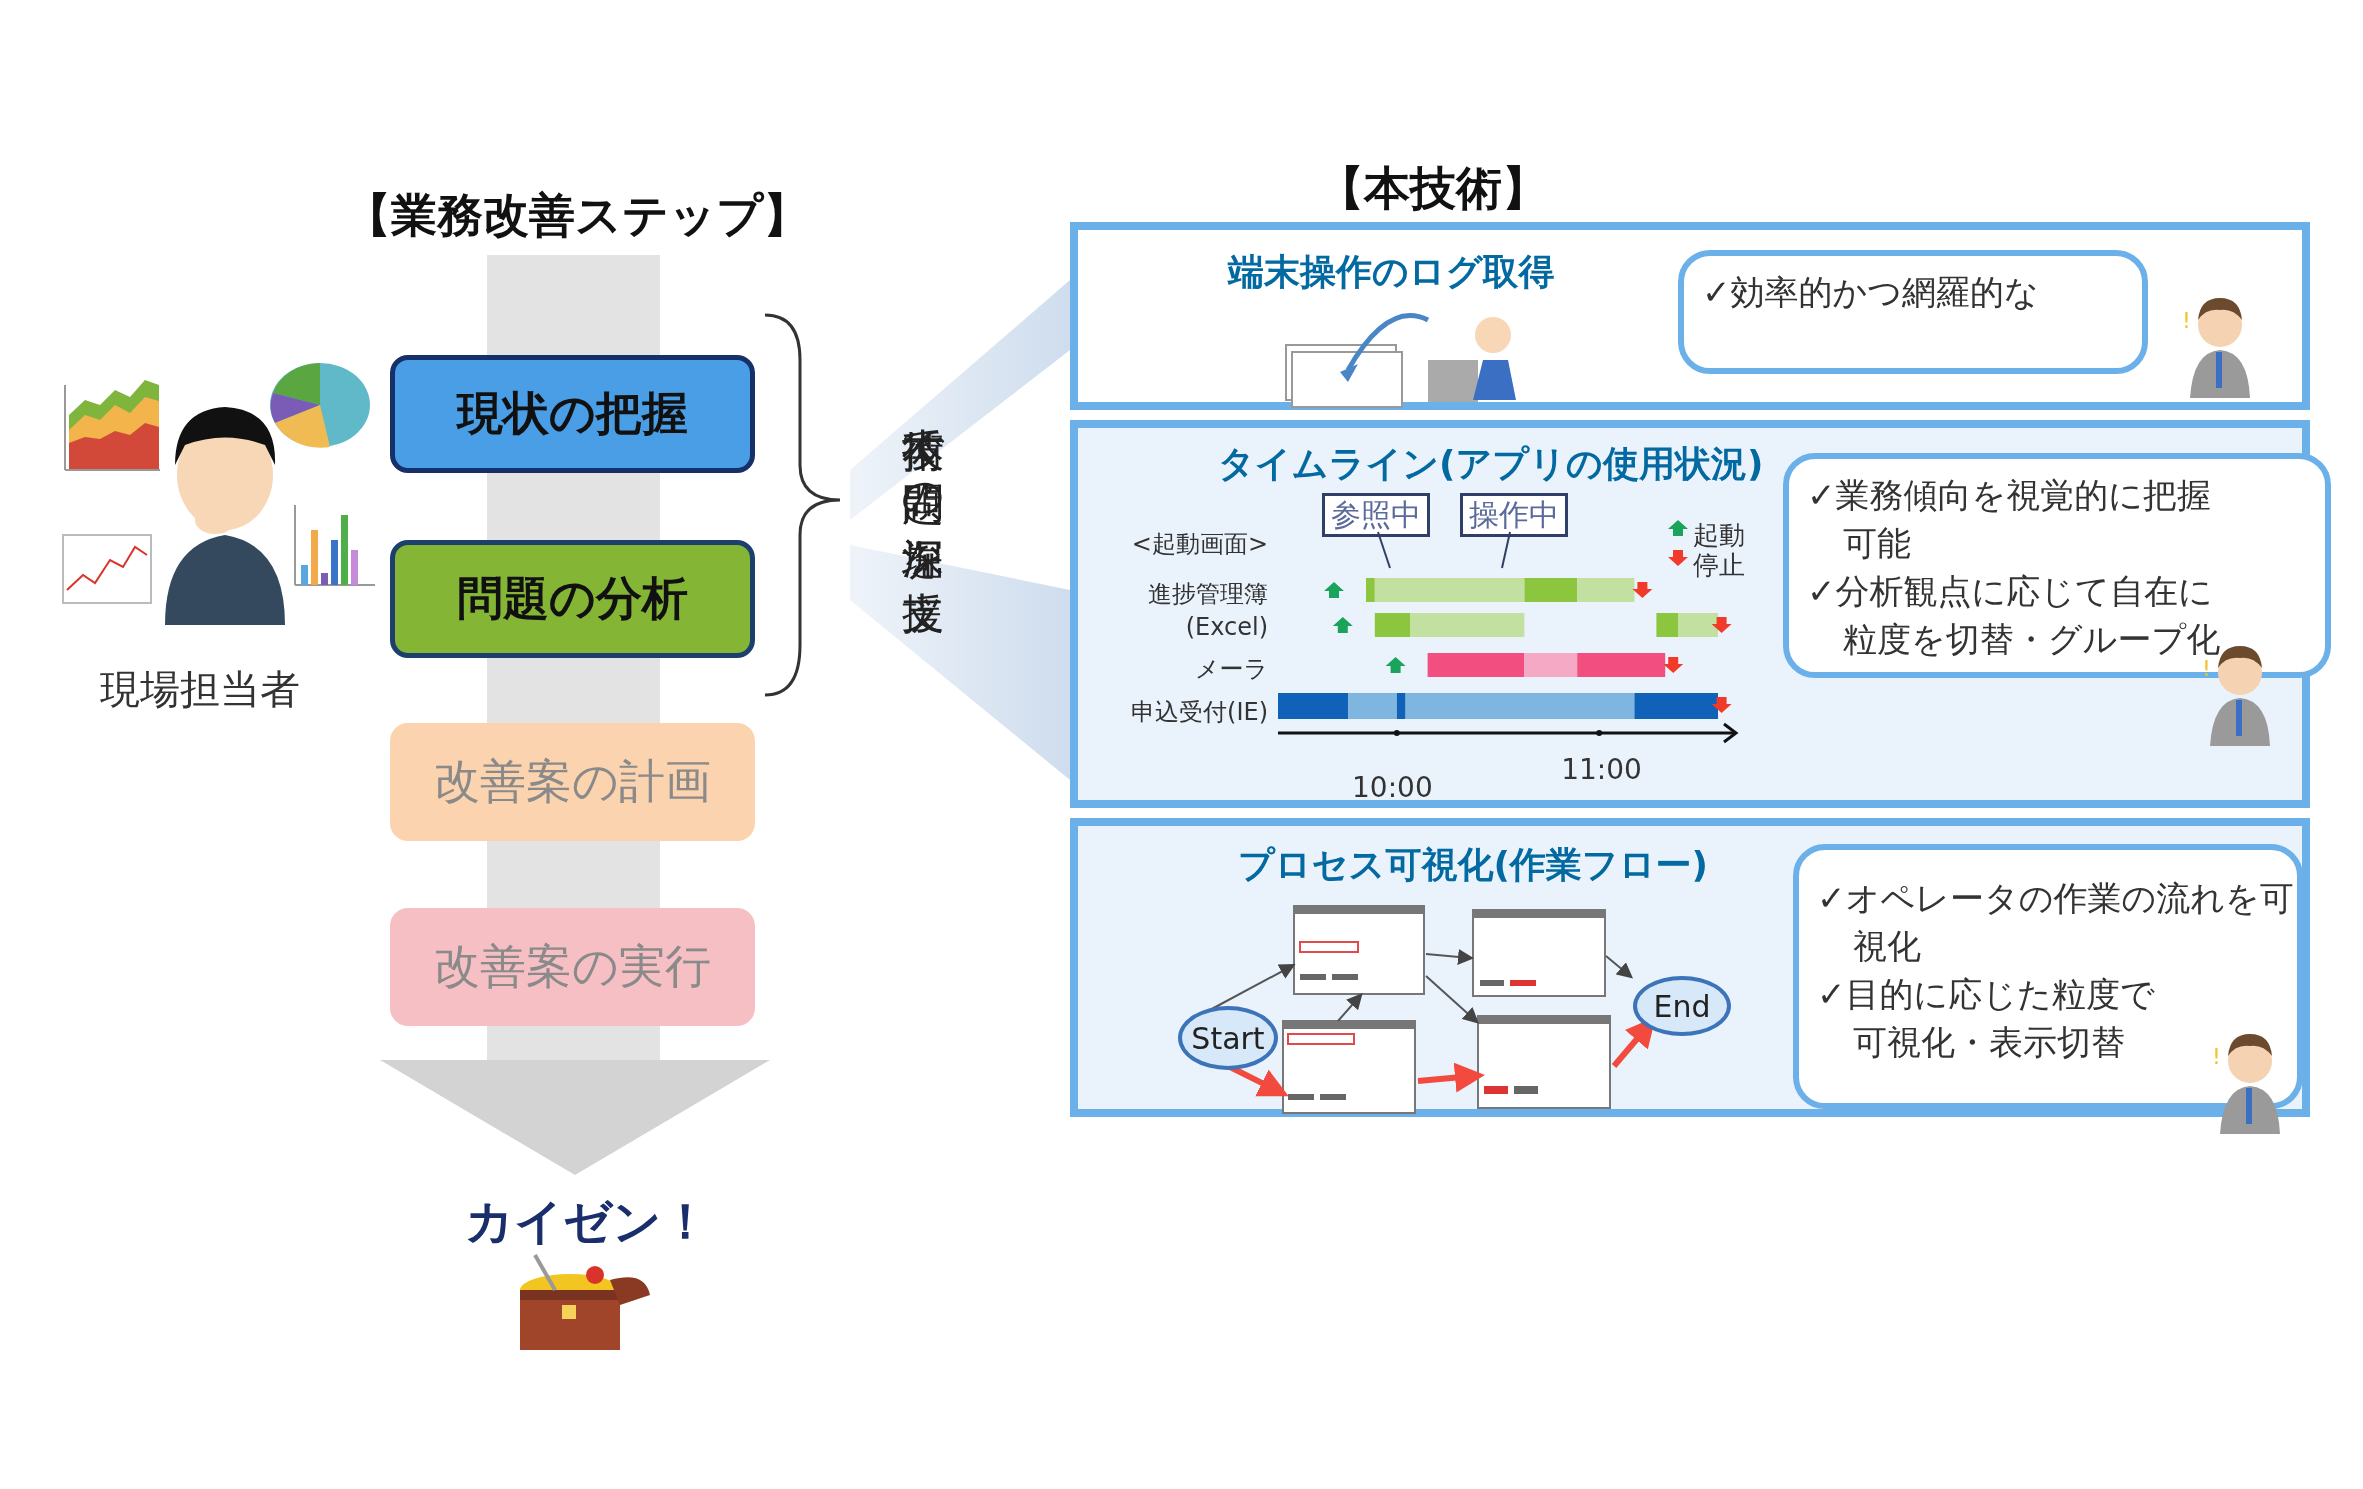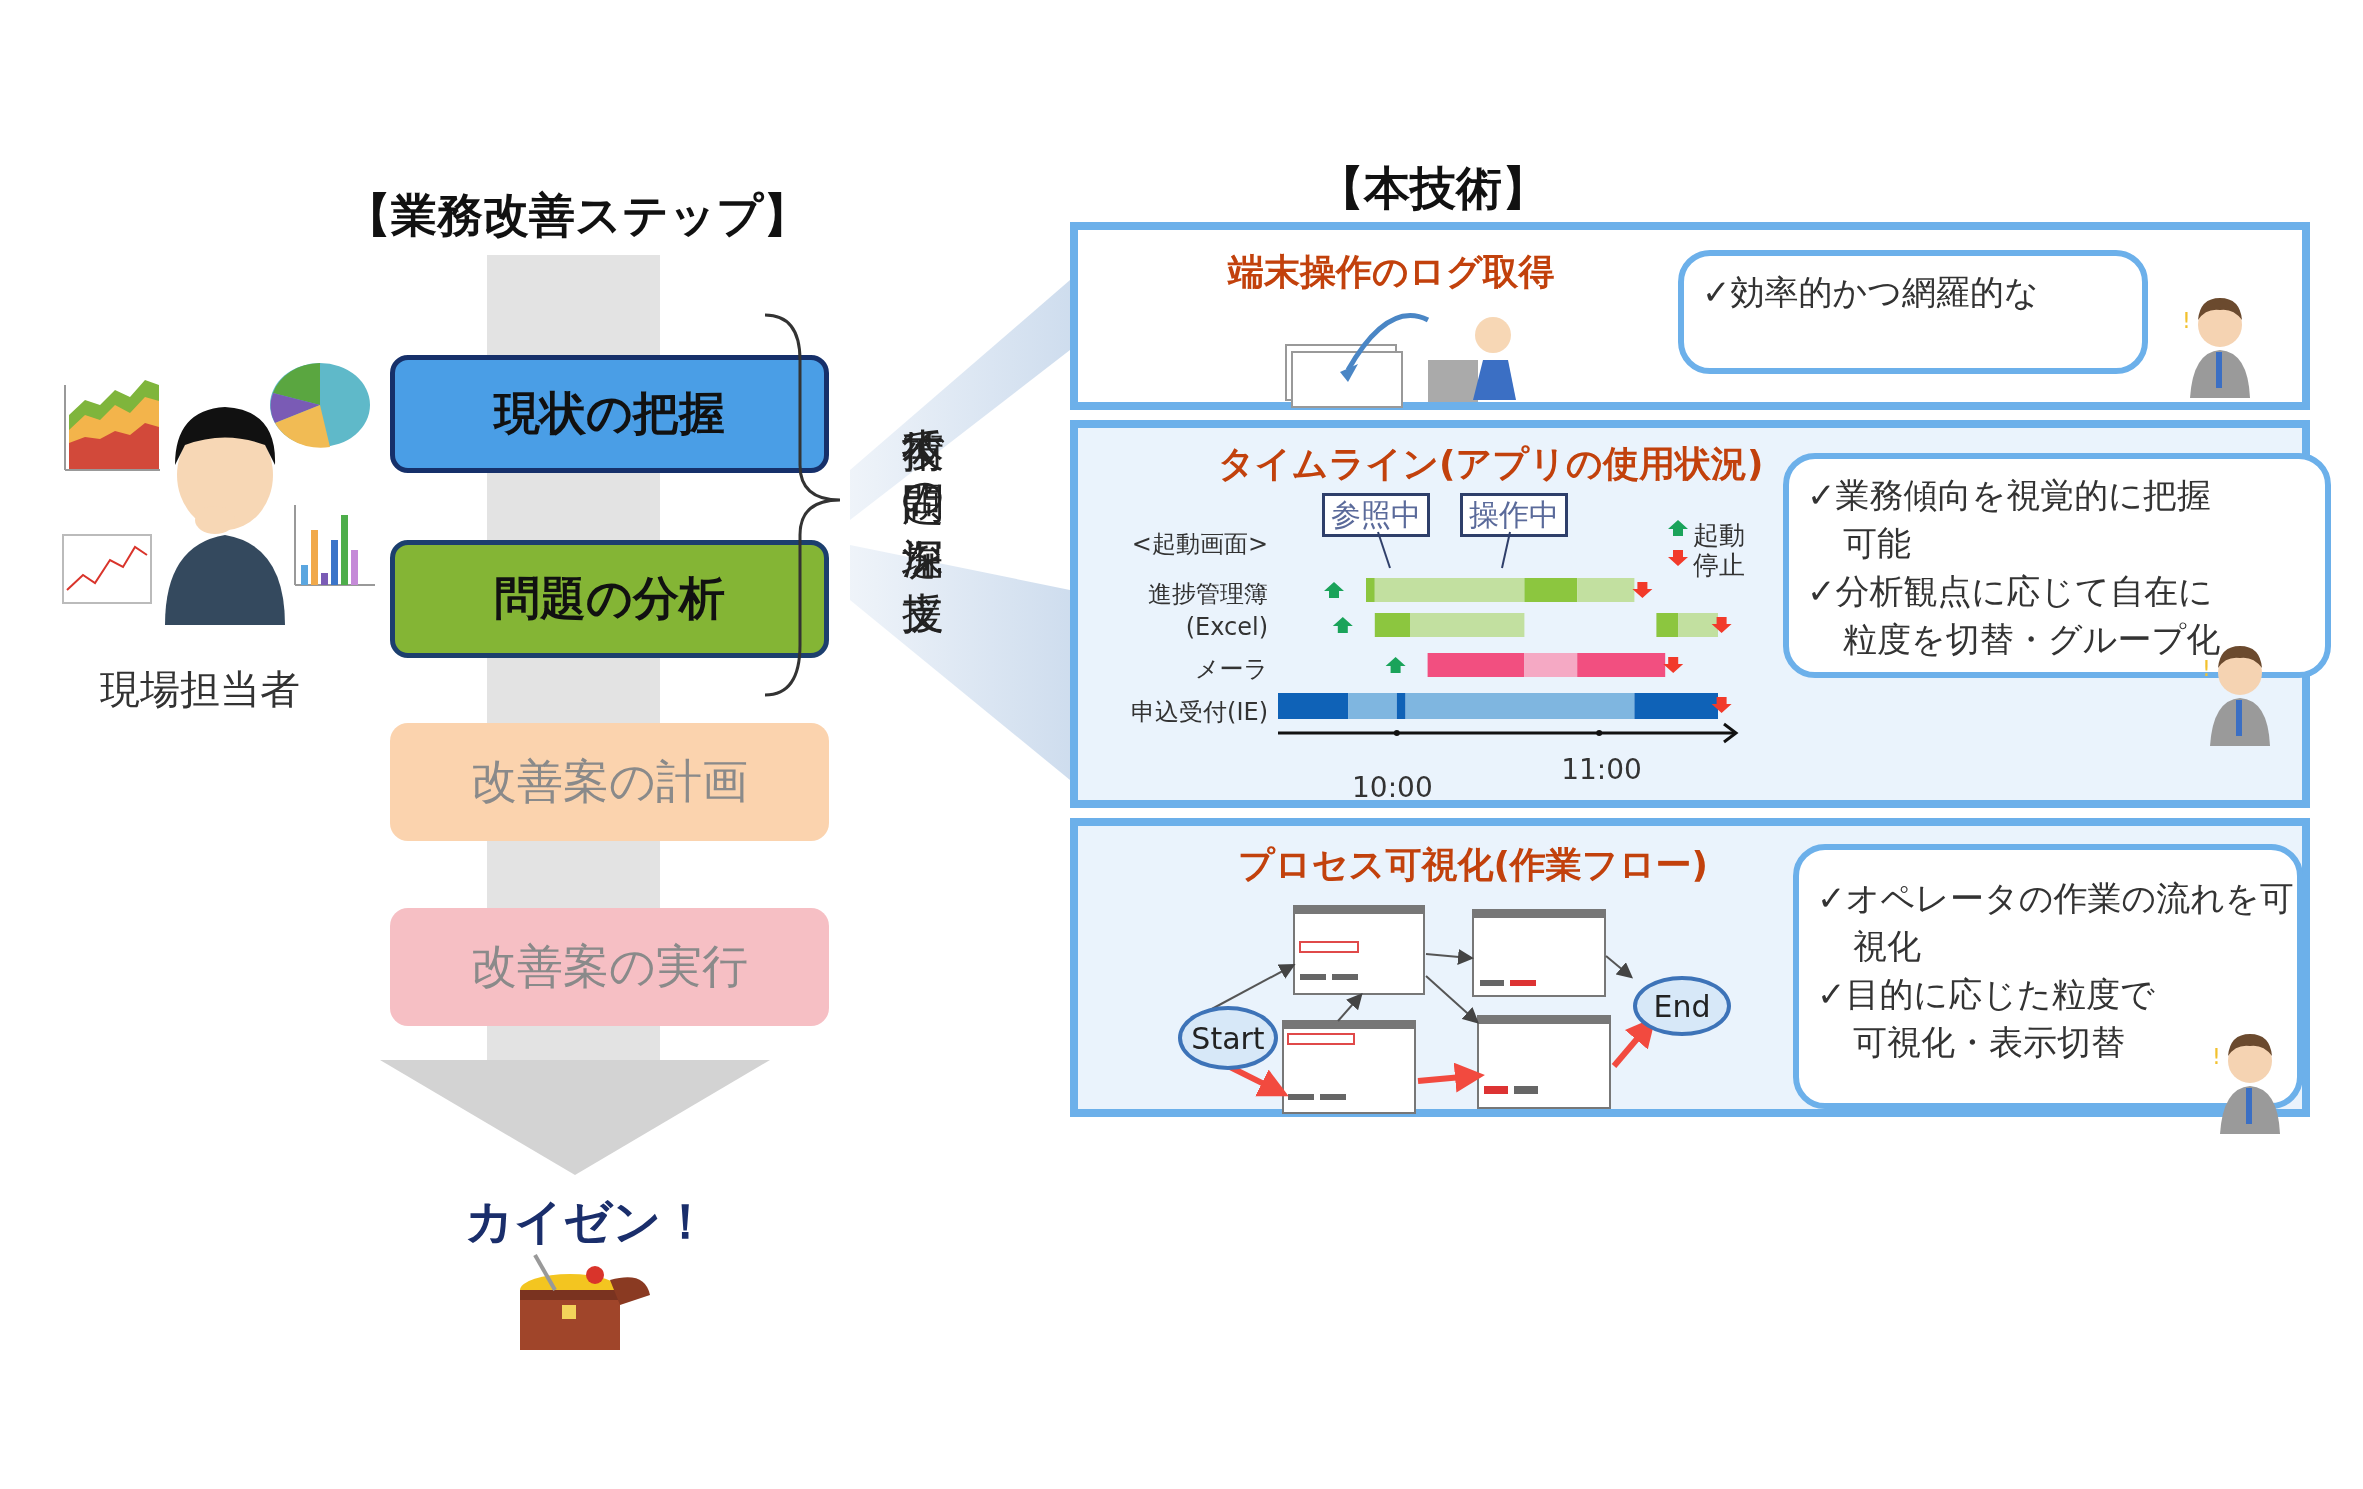--- a/index.html
+++ b/index.html
@@ -1,29 +1,29 @@
 <!DOCTYPE html>
 <html><head>
 <meta charset="utf-8">
 <style>
   html,body{margin:0;padding:0;background:#fff;}
   body{width:2363px;height:1489px;position:relative;overflow:hidden;font-family:"DejaVu Sans",sans-serif;color:#222;}
   .abs{position:absolute;}
   .title{font-weight:bold;font-size:46px;color:#111;white-space:nowrap;}
-  .step{position:absolute;left:390px;width:439px;height:118px;border-radius:18px;display:flex;align-items:center;justify-content:center;font-size:46px;box-sizing:border-box;}
+  .step{position:absolute;left:390px;width:365px;height:118px;border-radius:18px;display:flex;align-items:center;justify-content:center;font-size:46px;box-sizing:border-box;}
   .step1{top:355px;background:#4a9ee6;border:5px solid #16306a;font-weight:bold;color:#111;}
   .step2{top:540px;background:#84b535;border:5px solid #1c3f6e;font-weight:bold;color:#111;}
   .step3{top:723px;background:#fbd3ae;color:#8a8a8a;}
   .step4{top:908px;background:#f6bfc4;color:#8a8a8a;}
   .vtext{writing-mode:vertical-rl;font-size:42px;letter-spacing:2px;color:#222;}
   .panel{position:absolute;left:1070px;width:1240px;border:8px solid #6cb0ea;box-sizing:border-box;}
   .p1{top:222px;height:188px;background:#fff;}
   .p2{top:420px;height:388px;background:#eaf3fc;}
   .p3{top:818px;height:299px;background:#eaf3fc;}
-  .ptitle{position:absolute;font-weight:bold;font-size:36px;color:#c2410c;white-space:nowrap;}
+  .ptitle{position:absolute;font-weight:bold;font-size:36px;color:#0369a1;white-space:nowrap;}
   .bubble{position:absolute;background:#fff;border:6px solid #6cb0ea;border-radius:32px;box-sizing:border-box;font-size:34px;color:#333;line-height:48px;padding:12px 18px;}
   .bubble .li{white-space:nowrap;}
   .bubble .ind{padding-left:36px;white-space:nowrap;}
   .tl-label{position:absolute;font-size:24px;color:#333;text-align:right;white-space:nowrap;}
   .legend-box{position:absolute;border:3px solid #2f3f6a;background:#fff;color:#5a6a9a;font-size:30px;padding:0 6px;line-height:38px;white-space:nowrap;}
   .tick{position:absolute;font-size:28px;color:#333;}
   .kaizen{position:absolute;font-weight:bold;font-size:48px;color:#1a2e6b;white-space:nowrap;}
   .label{position:absolute;font-size:40px;color:#333;white-space:nowrap;}
   svg text{font-family:"DejaVu Sans",sans-serif;}
 </style>

